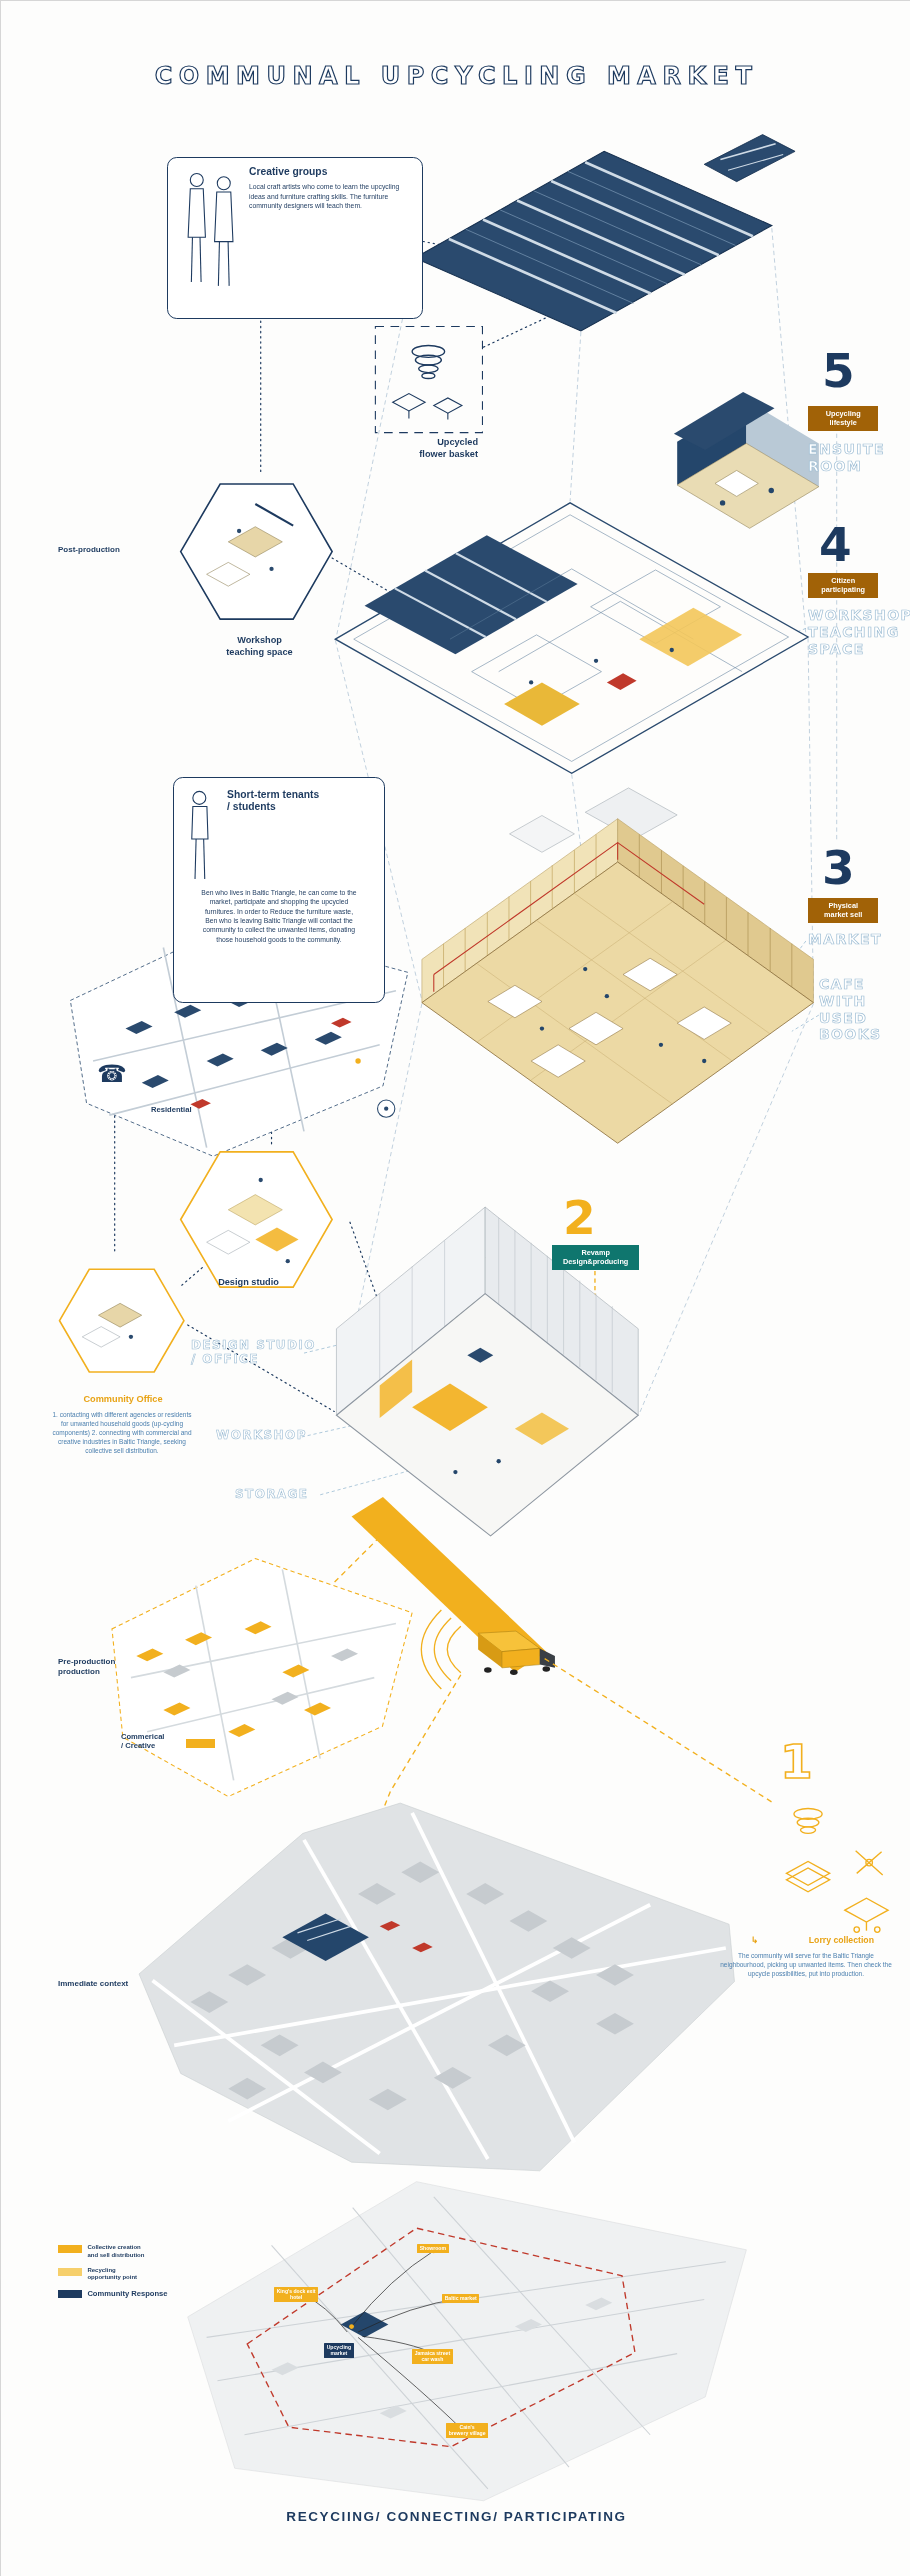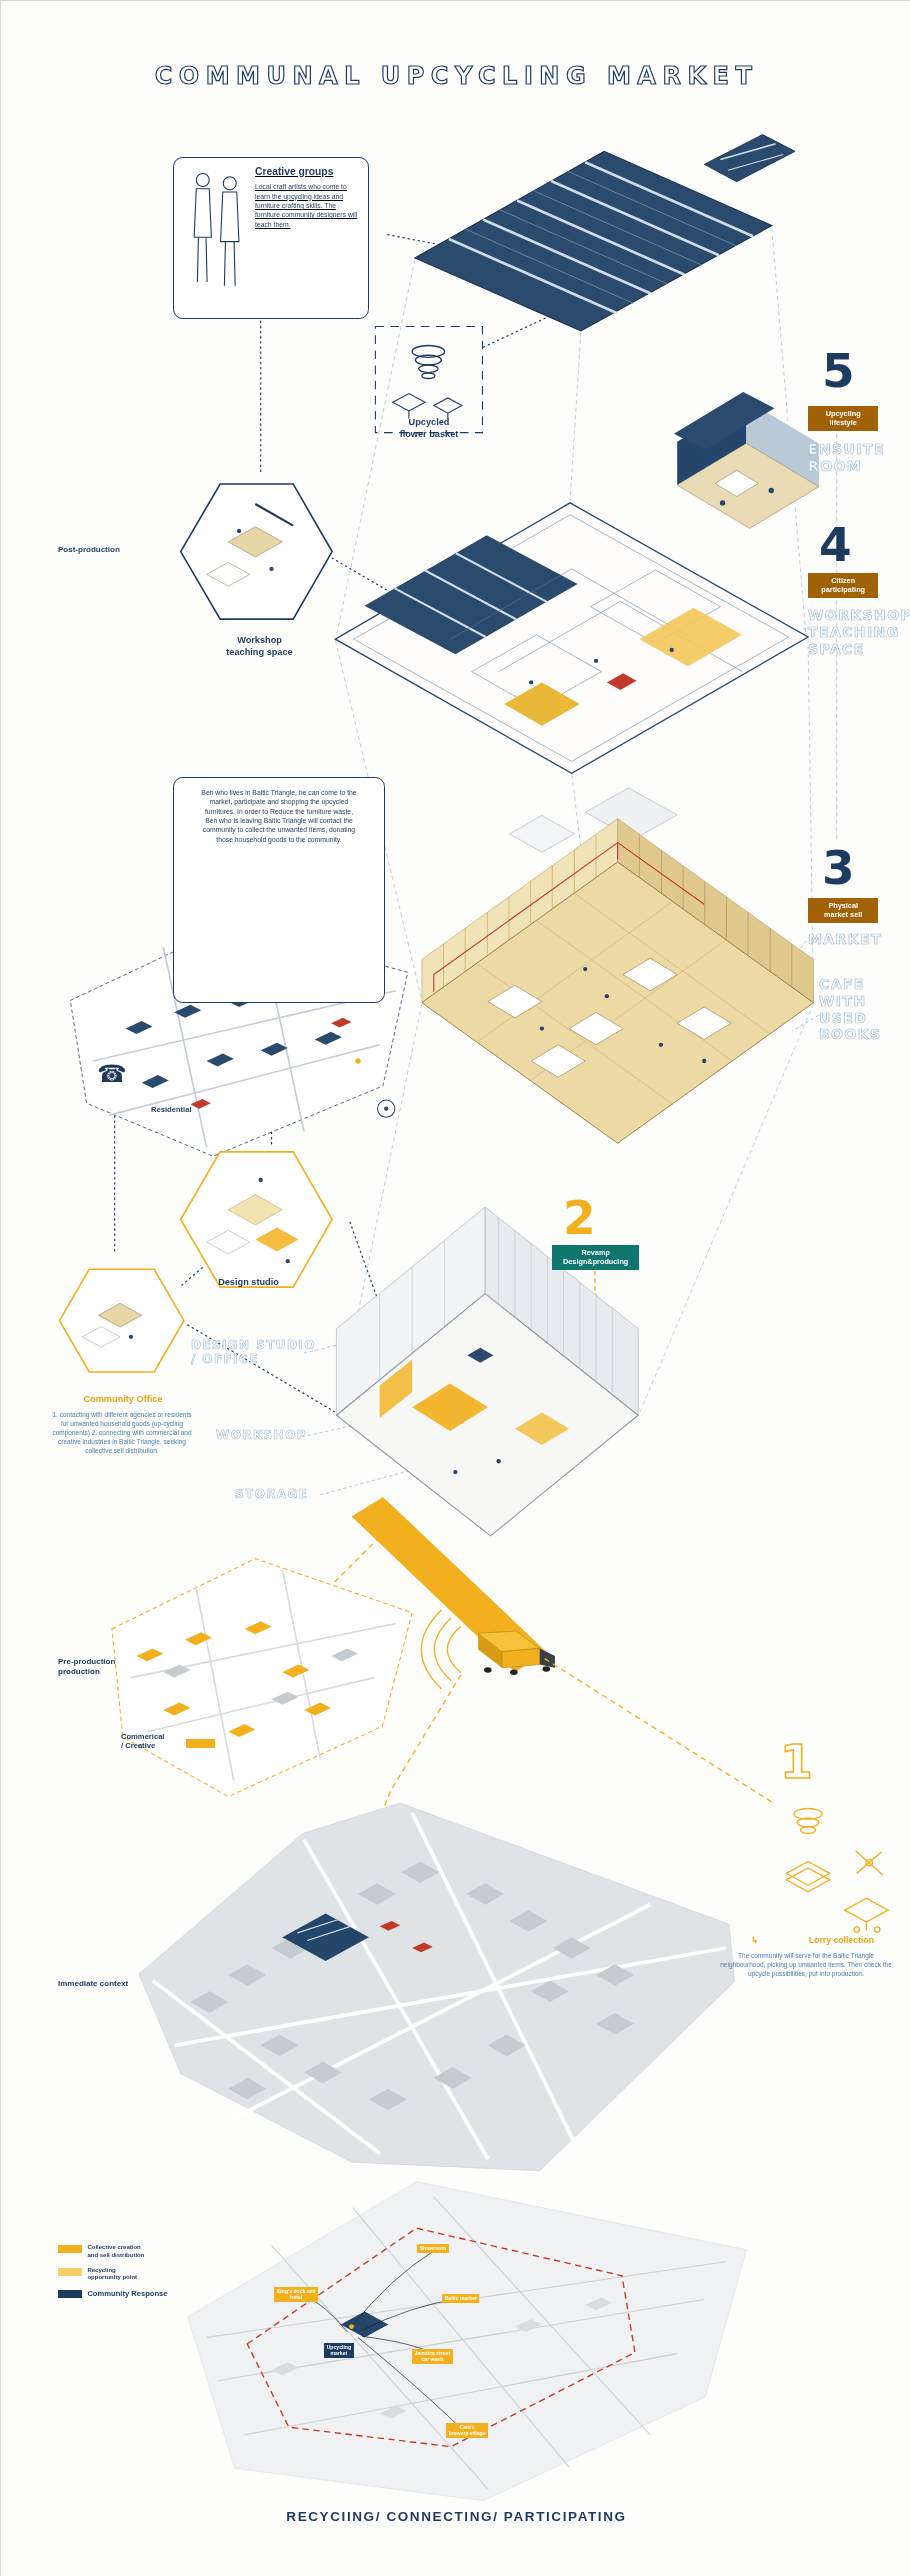--- a/index.html
+++ b/index.html
@@ -414,42 +414,42 @@
         <circle cx="560" cy="4242" r="4.5"></circle>
           <circle cx="800" cy="4352" r="4.5"></circle>
         <circle cx="850" cy="4488" r="4.5"></circle>
           <circle cx="648" cy="4300" r="4.5"></circle>
       </g>
     </g>
   </svg>
 
   <div class="abs title-main" style="top:61px;left:0;">COMMUNAL UPCYCLING MARKET</div>
 
-  <div class="abs callout" style="left:172px;top:156px;width:196px;height:162px;text-decoration:underline;">
+  <div class="abs callout" style="left:166px;top:156px;width:256px;height:162px;">
     <div style="display:flex;gap:5.4px;height:100%;">
       <svg width="68" height="135" viewBox="0 0 125 250">
         <g fill="none" stroke="#1d3a5f" stroke-width="2">
           <circle cx="38" cy="26" r="12"></circle>
           <path d="M26,42 L50,42 L54,132 L22,132 Z"></path>
           <line x1="30" y1="132" x2="28" y2="215"></line>
             <line x1="44" y1="132" x2="46" y2="215"></line>
           <circle cx="88" cy="32" r="12"></circle>
           <path d="M75,48 L101,48 L105,140 L71,140 Z"></path>
           <line x1="80" y1="140" x2="78" y2="222"></line>
             <line x1="96" y1="140" x2="98" y2="222"></line>
         </g>
       </svg>
       <div style="flex:1;">
         <div class="ttl">Creative groups</div>
         <div class="bdy" style="text-align:left;">Local craft artists who come to learn the upcycling ideas and furniture crafting skills. The furniture community designers will teach them.</div>
       </div>
     </div>
   </div>
 
-  <div class="abs mid-label pre" style="left:379px;top:416px;width:98px;">Upcycled
+  <div class="abs mid-label pre" style="left:379px;top:436px;width:98px;text-align:right;">Upcycled
 flower basket</div>
 
   <div class="abs stage-num" style="left:821px;top:346px;">5</div>
   <div class="abs badge pre" style="left:807px;top:405px;">Upcycling
 lifestyle</div>
   <div class="abs outline-text md pre" style="left:807px;top:440px;">ENSUITE
 ROOM</div>
 
   <div class="abs stage-num" style="left:818px;top:520px;">4</div>
   <div class="abs badge pre" style="left:807px;top:572px;">Citizen
@@ -466,20 +466,32 @@
   <div class="abs stage-num" style="left:821px;top:843px;">3</div>
   <div class="abs badge pre" style="left:807px;top:897px;">Physical
 market sell</div>
   <div class="abs outline-text md pre" style="left:807px;top:930px;">MARKET</div>
   <div class="abs outline-text md pre" style="left:818px;top:975px;">CAFE
 WITH
 USED
 BOOKS</div>
 
   <div class="abs callout" style="left:172px;top:776px;width:212px;height:226px;">
+    <div style="display:flex;gap:6.5px;">
+      <svg width="39" height="100" viewBox="0 0 72 185">
+        <g fill="none" stroke="#1d3a5f" stroke-width="2">
+          <circle cx="32" cy="22" r="12"></circle>
+          <path d="M20,38 L46,38 L48,98 L18,98 Z"></path>
+          <line x1="26" y1="98" x2="24" y2="172"></line>
+            <line x1="40" y1="98" x2="42" y2="172"></line>
+        </g>
+      </svg>
+      <div class="ttl pre" style="padding-top:3.2px;">Short-term tenants
+/ students</div>
+    </div>
     <div class="bdy" style="width:162px;margin:2.2px auto 0 auto;">Ben who lives in Baltic Triangle, he can come to the market, participate and shopping the upcycled furnitures. In order to Reduce the furniture waste, Ben who is leaving Baltic Triangle will contact the community to collect the unwanted items, donating those household goods to the community.</div>
   </div>
 
   <div class="abs phone" style="left:96px;top:1061px;">☎</div>
   <div class="abs tiny-label" style="left:150px;top:1104px;">Residential</div>
 
   <div class="abs mid-label" style="left:204px;top:1276px;width:87px;">Design studio</div>
 
   <div class="abs yellow-label" style="left:57px;top:1393px;width:130px;">Community Office</div>
   <div class="abs blue-body" style="left:50px;top:1410px;width:142px;">1. contacting with different agencies or residents for unwanted household goods (up-cycling components) 2. connecting with commercial and creative industries in Baltic Triangle, seeking collective sell distribution.</div>

